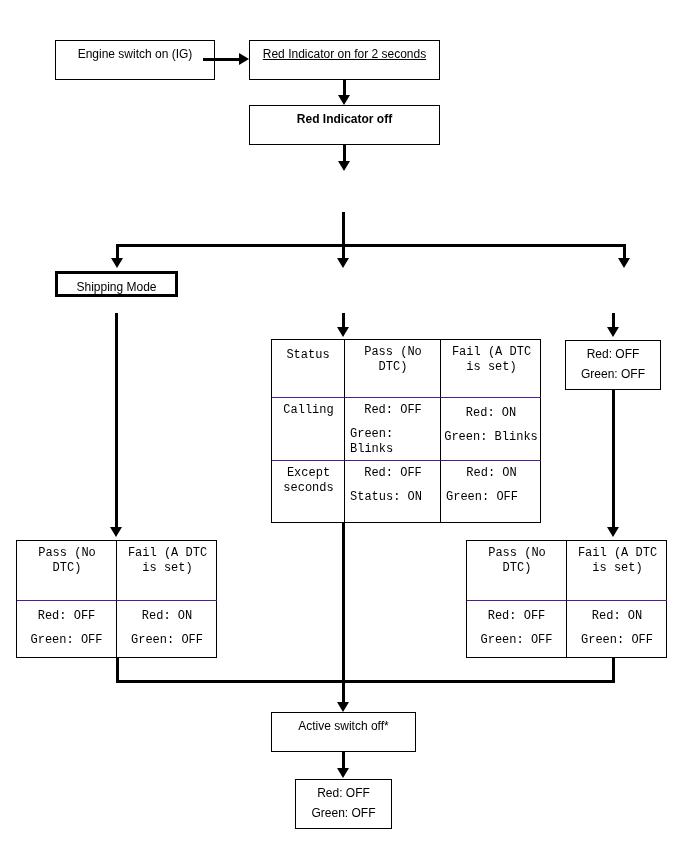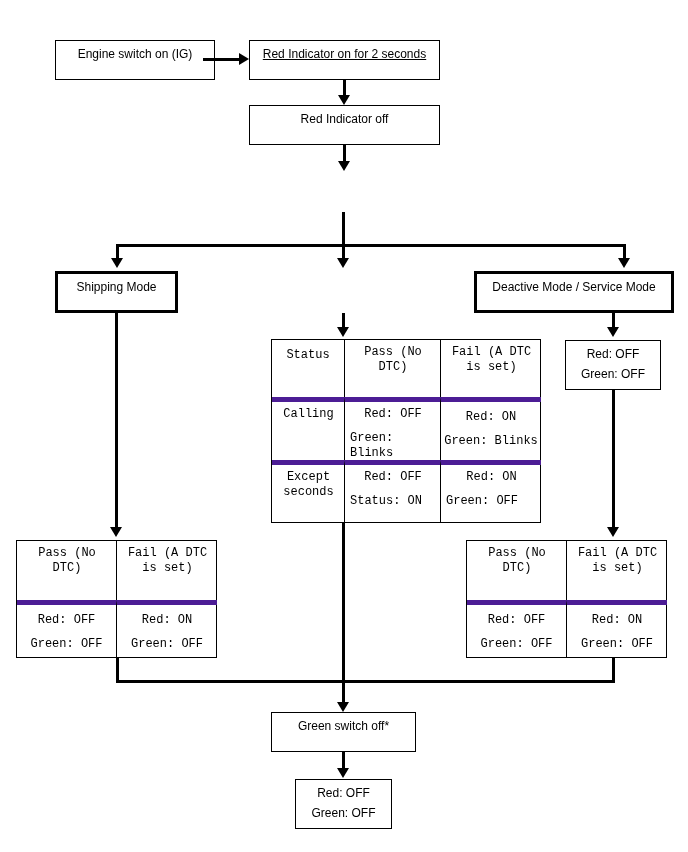--- a/index.html
+++ b/index.html
@@ -43,21 +43,21 @@
     font-size: 12px;
     line-height: 15px;
   }
   .tcell {
     position: absolute;
     box-sizing: border-box;
     overflow: hidden;
     font-family: Liberation Mono, monospace;
   }
   .tcell.bl { border-left: 1px solid #000; }
-  .tcell.bt { border-top: 5px solid #4c1d95; }
+  .tcell.bt { border-top: 1px solid #4c1d95; }
   .tcell .pad {
     display: block;
     padding: 5px 4px 0 5px;
     text-align: center;
   }
   .tcell .padc {
     display: block;
     padding: 8px 4px 0 4px;
     text-align: center;
   }
@@ -104,48 +104,45 @@
   <div class="hline" style="left:203px; top:58px; width:38px;"></div>
   <div class="arrowright" style="left:239px; top:53px;"></div>
 
   <div class="box" style="left:249px; top:40px; width:191px; height:40px;text-decoration:underline;">
     <span class="txt">Red Indicator on for 2 seconds</span>
   </div>
 
   <div class="vline" style="left:343px; top:80px; height:17px;"></div>
   <div class="arrowdown" style="left:338px; top:95px;"></div>
 
-  <div class="box" style="left:249px; top:105px; width:191px; height:40px;">
+  <div class="box" style="left:249px; top:105px; width:191px; height:40px;font-weight:bold;">
     <span class="txt">Red Indicator off</span>
   </div>
 
   <div class="vline" style="left:343px; top:145px; height:18px;"></div>
   <div class="arrowdown" style="left:338px; top:161px;"></div>
 
 
   <div class="vline" style="left:342px; top:212px; height:35px;"></div>
   <div class="hline" style="left:116px; top:244px; width:510px;"></div>
 
   <div class="vline" style="left:116px; top:244px; height:16px;"></div>
   <div class="arrowdown" style="left:111px; top:258px;"></div>
 
   <div class="vline" style="left:342px; top:244px; height:16px;"></div>
   <div class="arrowdown" style="left:337px; top:258px;"></div>
 
   <div class="vline" style="left:623px; top:244px; height:16px;"></div>
   <div class="arrowdown" style="left:618px; top:258px;"></div>
 
-  <div class="box thick" style="left:55px; top:271px; width:123px; height:42px;">
+  <div class="box thick" style="left:55px; top:271px; width:123px; height:26px;">
     <span class="txt">Shipping Mode</span>
   </div>
 
 
-  <div class="box thick" style="left:474px; top:271px; width:200px; height:42px;">
-    <span class="txt">Deactive Mode / Service Mode</span>
-  </div>
 
   <div class="vline" style="left:115px; top:313px; height:215px;"></div>
   <div class="arrowdown" style="left:110px; top:527px;"></div>
 
   <div class="vline" style="left:342px; top:313px; height:15px;"></div>
   <div class="arrowdown" style="left:337px; top:327px;"></div>
 
   <div class="vline" style="left:612px; top:313px; height:15px;"></div>
   <div class="arrowdown" style="left:607px; top:327px;"></div>
 
@@ -233,21 +230,21 @@
   <div class="vline" style="left:116px; top:658px; height:25px;"></div>
 
   <div class="vline" style="left:612px; top:658px; height:25px;"></div>
 
   <div class="hline" style="left:116px; top:680px; width:499px;"></div>
 
   <div class="vline" style="left:342px; top:680px; height:24px;"></div>
   <div class="arrowdown" style="left:337px; top:702px;"></div>
 
   <div class="box" style="left:271px; top:712px; width:145px; height:40px;">
-    <span class="txt">Green switch off*</span>
+    <span class="txt">Active switch off*</span>
   </div>
 
   <div class="vline" style="left:342px; top:752px; height:18px;"></div>
   <div class="arrowdown" style="left:337px; top:768px;"></div>
 
   <div class="box" style="left:295px; top:779px; width:97px; height:50px;">
     <span class="txt">Red: OFF</span>
     <span class="txt">Green: OFF</span>
   </div>
 

